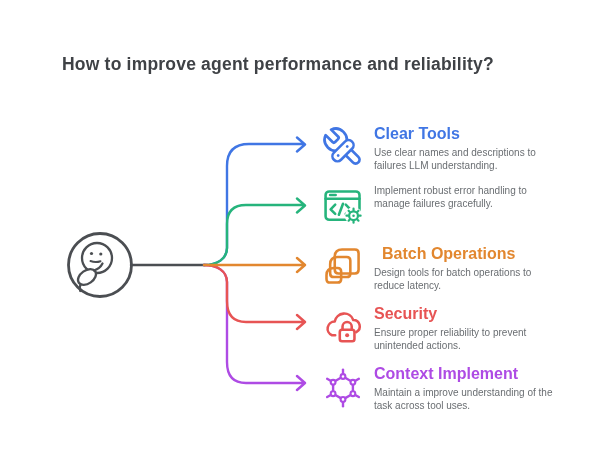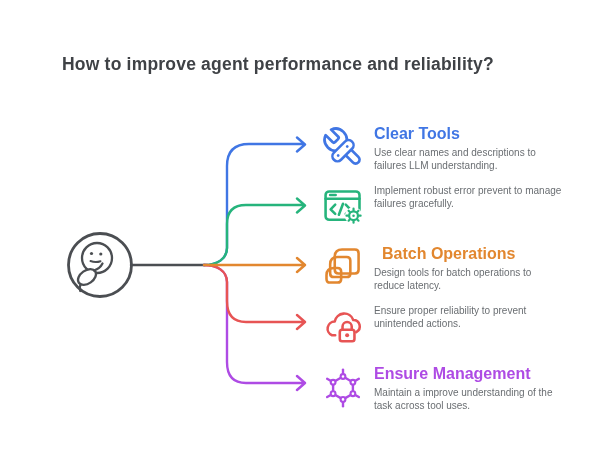--- a/index.html
+++ b/index.html
@@ -79,21 +79,21 @@
           <line x1="41.4" y1="33.5" x2="43.2" y2="33.5"></line>
           <line x1="30.1" y1="28.1" x2="31.4" y2="29.4"></line>
           <line x1="39.6" y1="37.6" x2="40.9" y2="38.9"></line>
           <line x1="30.1" y1="38.9" x2="31.4" y2="37.6"></line>
           <line x1="39.6" y1="29.4" x2="40.9" y2="28.1"></line>
         </g>
         <circle cx="35.5" cy="33.5" r="1.4" fill="currentColor" stroke="none"></circle>
       </svg>
     </div>
     <div class="texts">
-      <div class="b-desc" style="color: rgb(106, 110, 114);">Implement robust error prevent to manage failures gracefully.</div>
+      <div class="b-desc" style="color: rgb(106, 110, 114);">Implement robust error handling to manage failures gracefully.</div>
     </div>
   </div>
 
   <div class="row" style="top:244px">
     <div class="icon-box" style="color: rgb(226, 135, 47);">
       <svg width="44" height="44" viewBox="0 0 48 48" fill="none" stroke="currentColor" stroke-width="2.8" stroke-linecap="round" stroke-linejoin="round">
         <path d="M 37 31 H 19 Q 15 31 15 27 V 13 Q 15 5 23 5 H 37 Q 41 5 41 9 V 27 Q 41 31 37 31 Z"></path>
         <path d="M 28 35 H 14 Q 10 35 10 31 V 21 Q 10 13 18 13 H 28 Q 32 13 32 17 V 31 Q 32 35 28 35 Z"></path>
         <path d="M 18 41 H 10 Q 6 41 6 37 V 33 Q 6 25 14 25 H 18 Q 22 25 22 29 V 37 Q 22 41 18 41 Z"></path>
       </svg>
@@ -107,20 +107,21 @@
   <div class="row" style="top:304px">
     <div class="icon-box" style="color: rgb(231, 84, 84);">
       <svg width="44" height="44" viewBox="0 0 48 48" fill="none" stroke="currentColor" stroke-width="2.8" stroke-linecap="round" stroke-linejoin="round">
         <path d="M 38.5 29.5 a 7 7 0 0 0 -3.3 -13.2 A 10.5 10.5 0 0 0 15 18 a 7.8 7.8 0 0 0 -3 15 h 3.5"></path>
         <path d="M 23.5 27 v -3.5 a 5 5 0 0 1 10 0 V 27"></path>
         <rect x="20.5" y="27" width="16" height="12.5" rx="2.5" fill="#fff"></rect>
         <circle cx="28.5" cy="33" r="2.2" fill="currentColor" stroke="none"></circle>
       </svg>
     </div>
     <div class="texts">
+      <div class="b-title" style="color: rgb(231, 84, 84);">Security</div>
       <div class="b-desc" style="color: rgb(106, 110, 114);">Ensure proper reliability to prevent unintended actions.</div>
     </div>
   </div>
 
   <div class="row" style="top:364px">
     <div class="icon-box" style="color: rgb(174, 75, 228);">
       <svg width="44" height="44" viewBox="0 0 48 48" fill="none" stroke="currentColor" stroke-width="2.6" stroke-linecap="round" stroke-linejoin="round">
         <path d="M 34.8 31.3 L 24 37.5 L 13.2 31.3 L 13.2 18.8 L 24 12.5 L 34.8 18.8 Z"></path>
         <line x1="34.8" y1="31.3" x2="41.3" y2="35"></line>
         <line x1="24" y1="37.5" x2="24" y2="45"></line>
@@ -132,18 +133,18 @@
           <circle cx="34.8" cy="31.3" r="2.6"></circle>
           <circle cx="24" cy="37.5" r="2.6"></circle>
           <circle cx="13.2" cy="31.3" r="2.6"></circle>
           <circle cx="13.2" cy="18.8" r="2.6"></circle>
           <circle cx="24" cy="12.5" r="2.6"></circle>
           <circle cx="34.8" cy="18.8" r="2.6"></circle>
         </g>
       </svg>
     </div>
     <div class="texts">
-      <div class="b-title" style="color: rgb(174, 75, 228);">Ensure Management</div>
+      <div class="b-title" style="color: rgb(174, 75, 228);">Context Implement</div>
       <div class="b-desc" style="color: rgb(106, 110, 114);">Maintain a improve understanding of the task across tool uses.</div>
     </div>
   </div>
 
 </div>
 
 </body></html>

